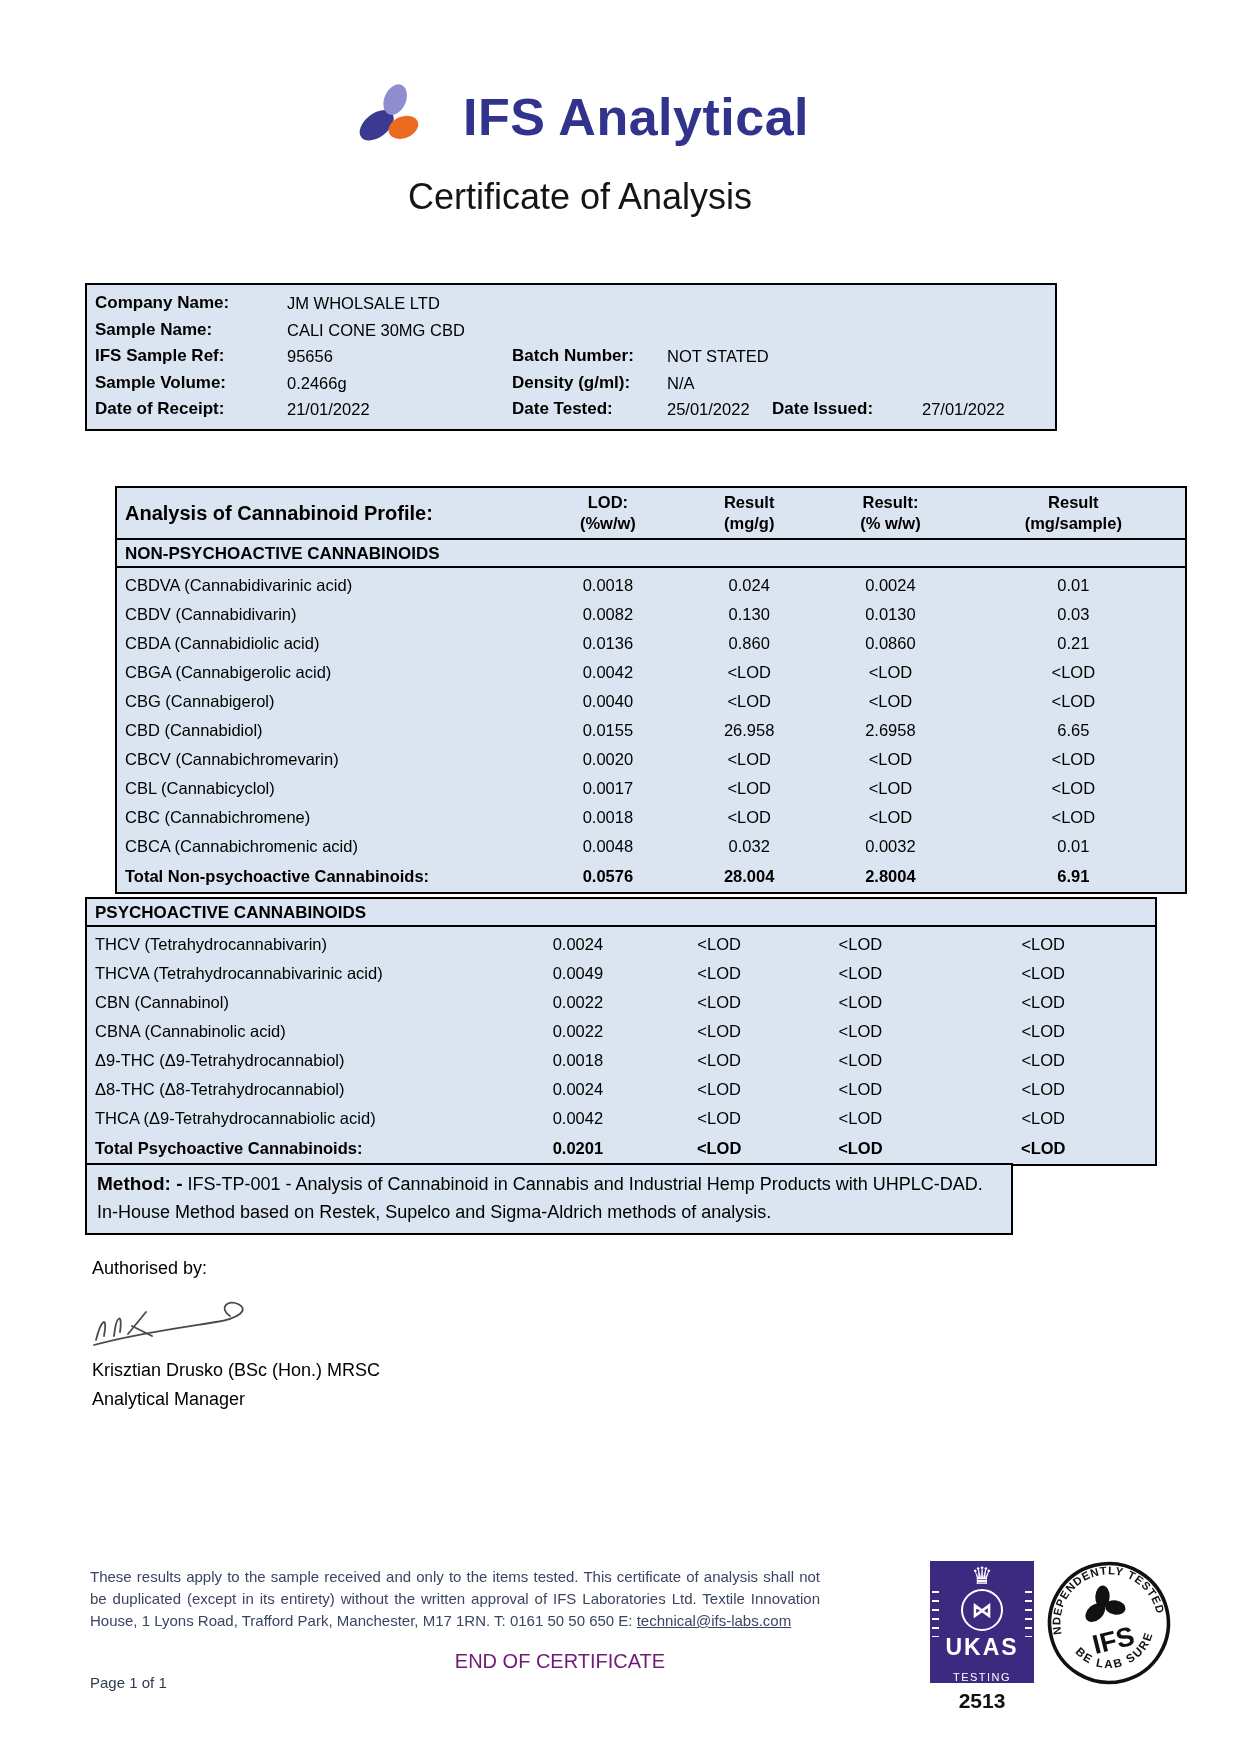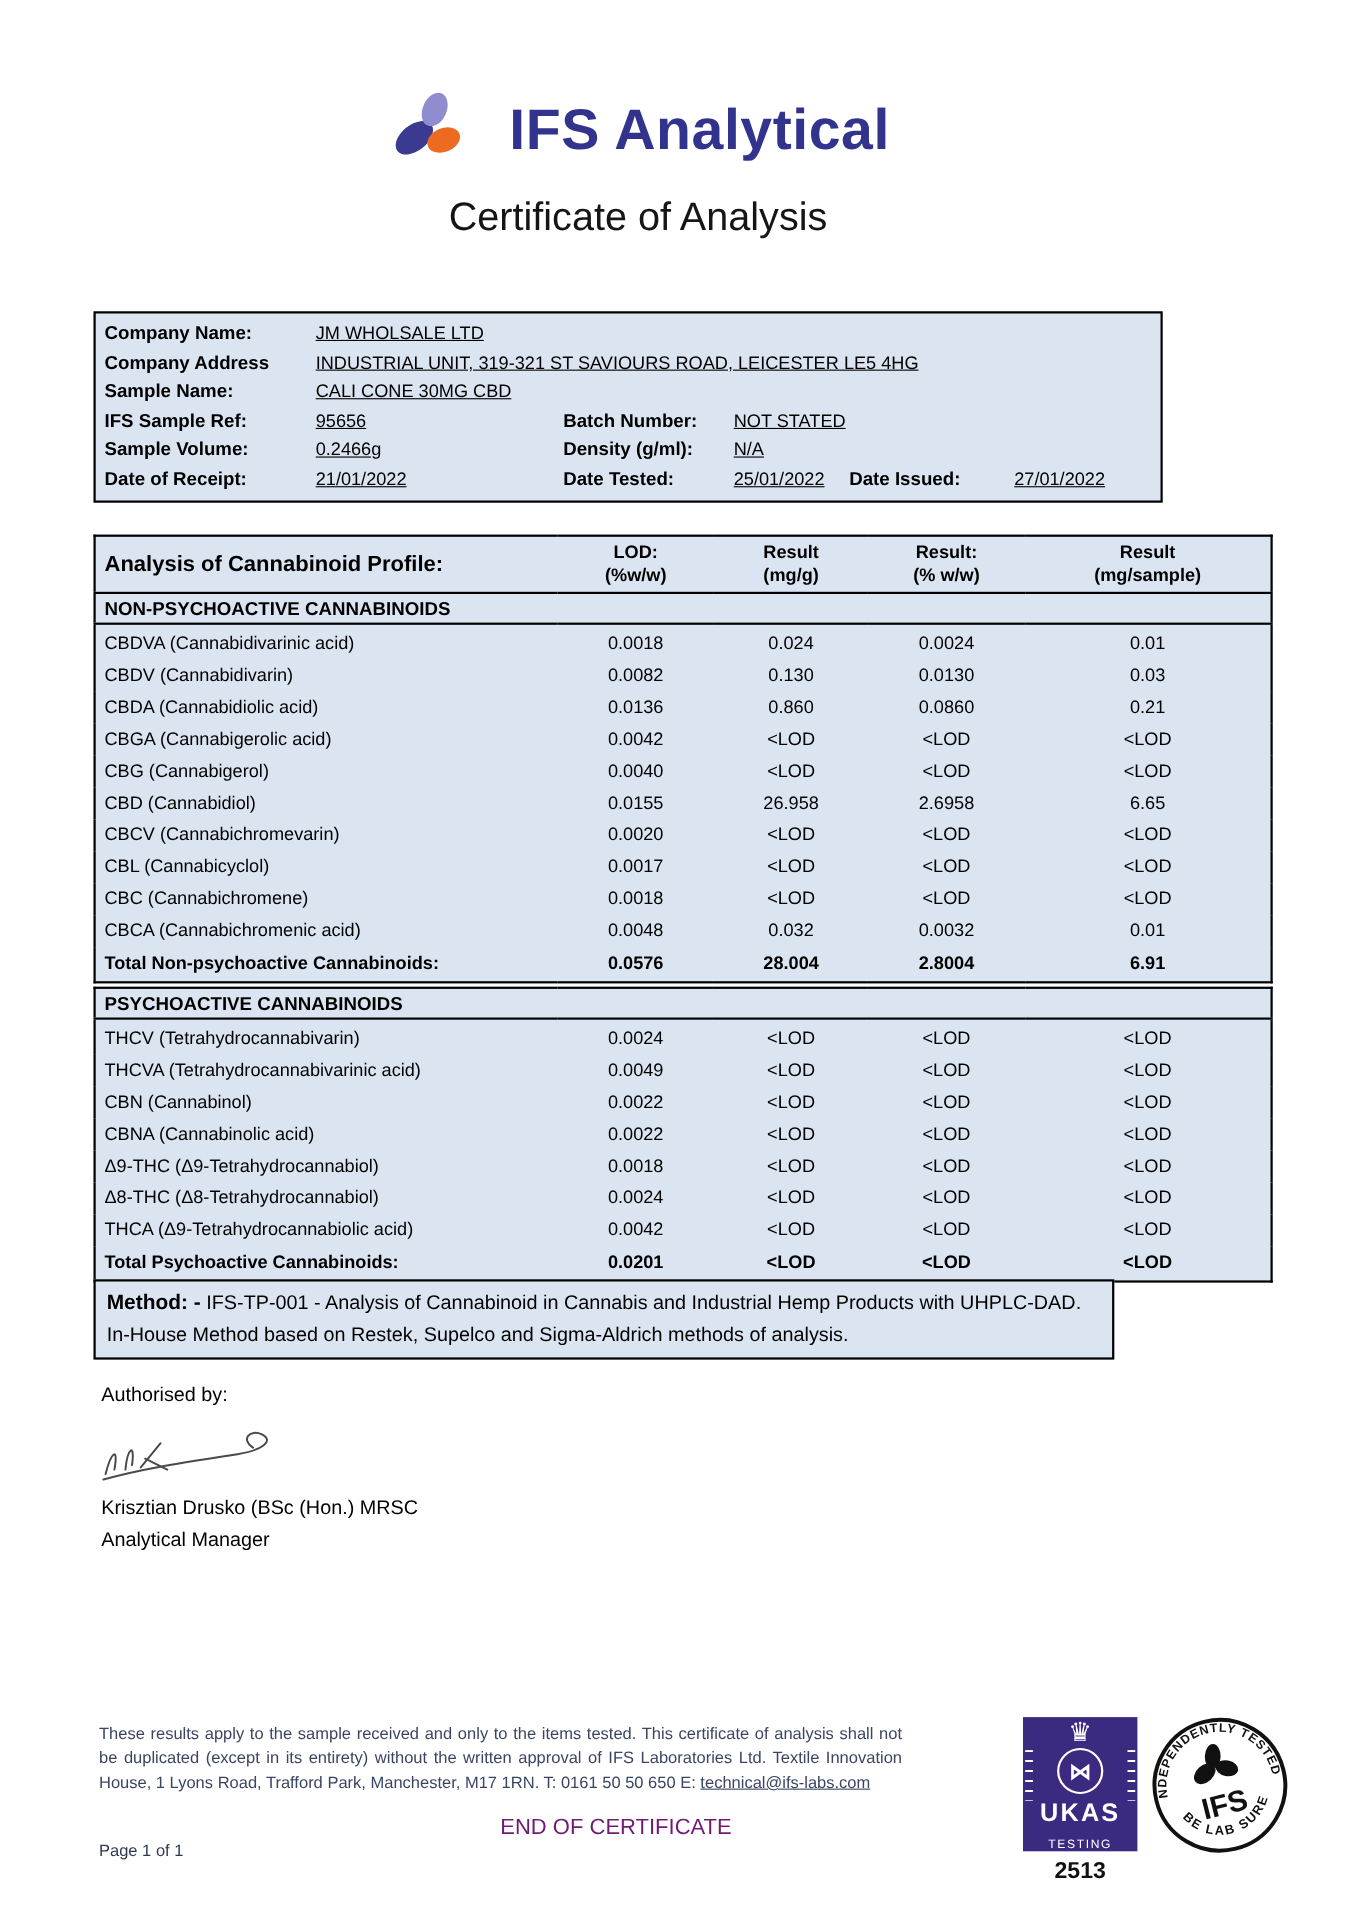--- a/index.html
+++ b/index.html
@@ -9,32 +9,32 @@
 
   
   .logo-row { position:absolute; top:80px; left:0; width:100%; display:flex; justify-content:center; align-items:center; gap:12px; transform:translateX(-40px); }
   .logo-text { font-size:52px; font-weight:bold; color:#32338c; letter-spacing:.5px;margin-left:24px; }
   .doc-title { position:absolute; top:176px; left:0; width:100%; text-align:center; font-size:36px; font-weight:400; color:#151515; transform:translateX(-40px); }
 
   
   .info-box { position:absolute; left:85px; top:283px; width:972px; background:#dbe5f1; border:2px solid #000; padding:5px 8px 6px 8px; }
   .info-row { display:flex; font-size:16.5px; line-height:26.5px; }
   .il { font-weight:bold; font-size:17px; }
-  .iv { font-weight:normal;text-decoration:underline; }
+  .iv { font-weight:normal; }
   .w1 { width:192px; flex:none; }
   .w2 { width:225px; flex:none; }
   .w3 { width:155px; flex:none; }
   .w4 { width:105px; flex:none; }
   .w5 { width:150px; flex:none; }
   .grow { flex:1; }
 
   
   table.an-table { position:absolute; left:85px; width:1072px; border:2px solid #000; border-collapse:collapse; background:#dbe5f1; font-size:16.5px; table-layout:fixed; }
   table.an-table th, table.an-table td { padding:1.5px 8px; vertical-align:middle; }
-  .t1 { top:486px; }
+  .t1 { top:486px;margin-left:30px; }
   .t2 { top:897px; }
   tr.main-head th { border-bottom:2px solid #000; padding-top:4px; padding-bottom:4px; }
   th.tname { text-align:left; font-size:20px; }
   th.chead { text-align:center; font-weight:bold; line-height:21px; }
   th.chead div { text-align:center; }
   tr.section th { text-align:left; border-bottom:2px solid #000; font-size:17px; padding-top:4px; padding-bottom:2px; }
   td.cname { text-align:left; line-height:26px; }
   td.cnum  { text-align:center; line-height:26px; }
   tbody.totals td { font-weight:bold; line-height:28px; }
   th.clast, td:last-child { padding-left:84px; }
@@ -81,24 +81,20 @@
       </svg>
     </span>
     <span class="logo-text">IFS Analytical</span>
   </div>
   <div class="doc-title">Certificate of Analysis</div>
 
   <div class="info-box">
     <div class="info-row">
       <span class="il w1">Company Name:</span>
       <span class="iv grow">JM WHOLSALE LTD</span>
-    </div>
-    <div class="info-row">
-      <span class="il w1">Company Address</span>
-      <span class="iv grow">INDUSTRIAL UNIT, 319-321 ST SAVIOURS ROAD, LEICESTER LE5 4HG</span>
     </div>
     <div class="info-row">
       <span class="il w1">Sample Name:</span>
       <span class="iv grow">CALI CONE 30MG CBD</span>
     </div>
     <div class="info-row">
       <span class="il w1">IFS Sample Ref:</span>
       <span class="iv w2">95656</span>
       <span class="il w3">Batch Number:</span>
       <span class="iv grow">NOT STATED</span>

